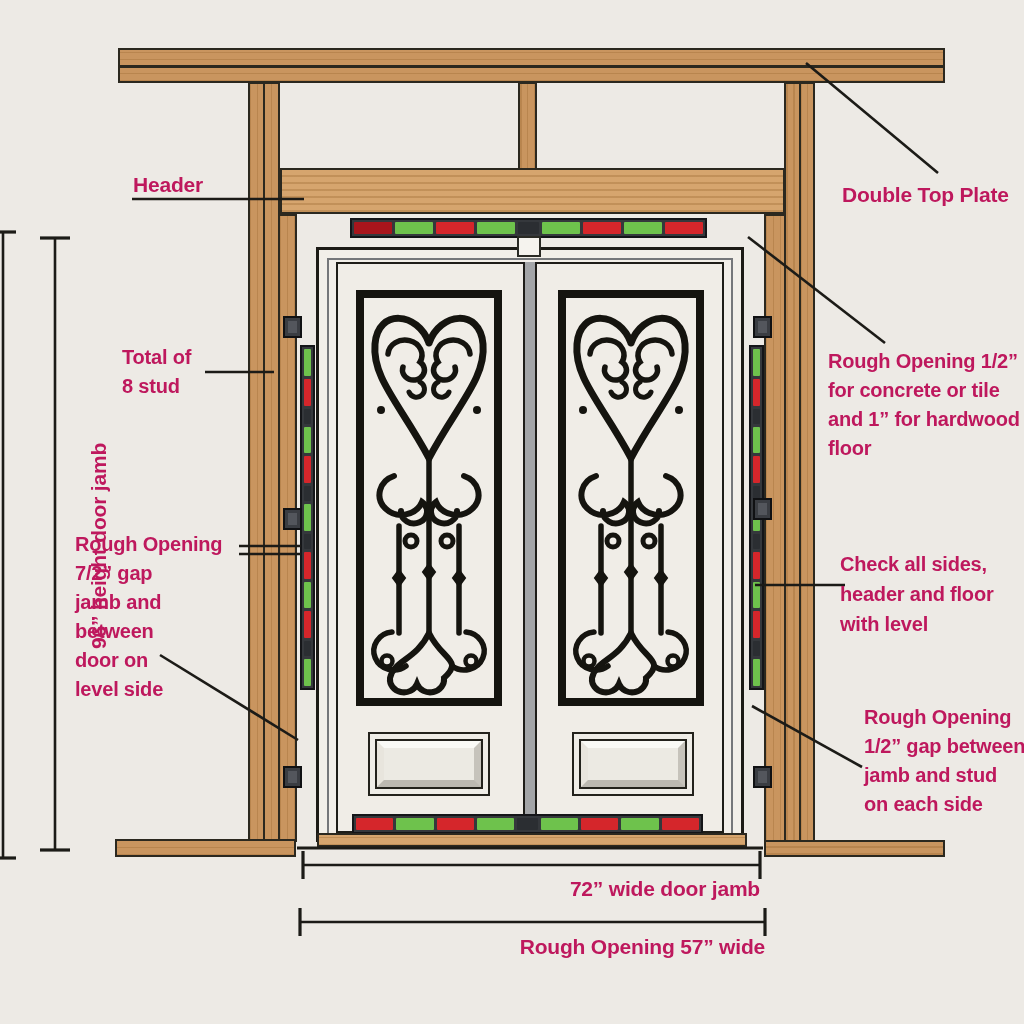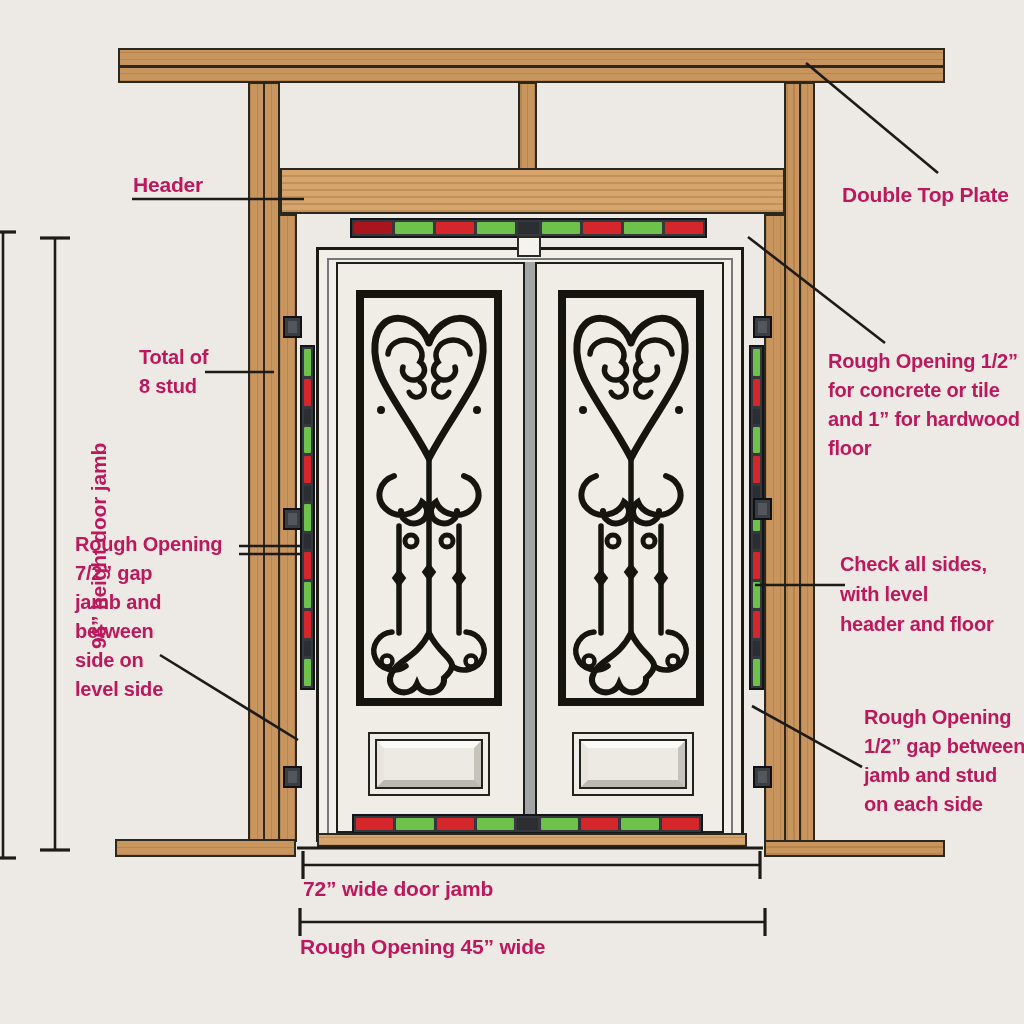--- a/index.html
+++ b/index.html
@@ -30,21 +30,21 @@
   .blk.darkred{background:#a8151c;}
   .blk.dash{flex:.55;background:#2b2e32;}
   
   .panel-outer{background:#efede7;border:2.5px solid #23221c;padding:5px;}
   .panel-bevel{width:100%;height:100%;box-sizing:border-box;border:2px solid #23221c;}
   .panel-core{width:100%;height:100%;box-sizing:border-box;border:7px solid;
               border-color:#fafaf6 #c6c3bb #bcb9b1 #e8e5dd;background:#eceae3;}
   
   .lbl{position:absolute;font-weight:700;font-size:20px;line-height:29px;letter-spacing:-.2px;white-space:nowrap;}
   .lbl.big{font-size:21px;}
-  .center{text-align:left;}
+  .center{text-align:right;}
   .rot{transform:rotate(-90deg);transform-origin:center center;}
   svg.overlay{position:absolute;left:0;top:0;pointer-events:none;}
   .scrollwork-svg{position:absolute;}
 </style>
 </head>
 <body>
 
 <div id="stage">
 
   <svg width="0" height="0" style="position:absolute">
@@ -215,53 +215,53 @@
       <line x1="3" y1="232" x2="3" y2="858"></line>
       <line x1="0" y1="232" x2="16" y2="232" stroke-width="3.2"></line>
       <line x1="0" y1="858" x2="16" y2="858" stroke-width="3.2"></line>
     </g>
   </svg>
 
   <div class="lbl big" style="left:133px;top:170px;">Header</div>
 
   <div class="lbl big" style="left:842px;top:180px;width:200px;">Double Top Plate</div>
 
-  <div class="lbl" style="left:139px;top:343px;">
+  <div class="lbl" style="left:122px;top:343px;">
     <div>Total of</div>
     <div>8 stud</div>
   </div>
 
   <div class="lbl big rot" style="left:-64px;top:534px;width:320px;height:24px;text-align:center;">96” height door jamb</div>
 
   <div class="lbl" style="left:75px;top:530px;">
     <div>Rough Opening</div>
     <div>7/2” gap</div>
     <div>jamb and</div>
     <div>between</div>
-    <div>side on</div>
+    <div>door on</div>
     <div>level side</div>
   </div>
 
   <div class="lbl" style="left:828px;top:347px;width:220px;">
     <div>Rough Opening 1/2”</div>
     <div>for concrete or tile</div>
     <div>and 1” for hardwood</div>
     <div>floor</div>
   </div>
 
   <div class="lbl" style="left:840px;top:549px;line-height:30px;">
     <div>Check all sides,</div>
+    <div>header and floor</div>
     <div>with level</div>
-    <div>header and floor</div>
   </div>
 
   <div class="lbl" style="left:864px;top:703px;width:200px;">
     <div>Rough Opening</div>
     <div>1/2” gap between</div>
     <div>jamb and stud</div>
     <div>on each side</div>
   </div>
 
   <div class="lbl big center" style="left:303px;top:874px;width:457px;">72” wide door jamb</div>
 
-  <div class="lbl big center" style="left:300px;top:932px;width:465px;">Rough Opening 45” wide</div>
+  <div class="lbl big center" style="left:300px;top:932px;width:465px;">Rough Opening 57” wide</div>
 
 </div>
 
 </body></html>

